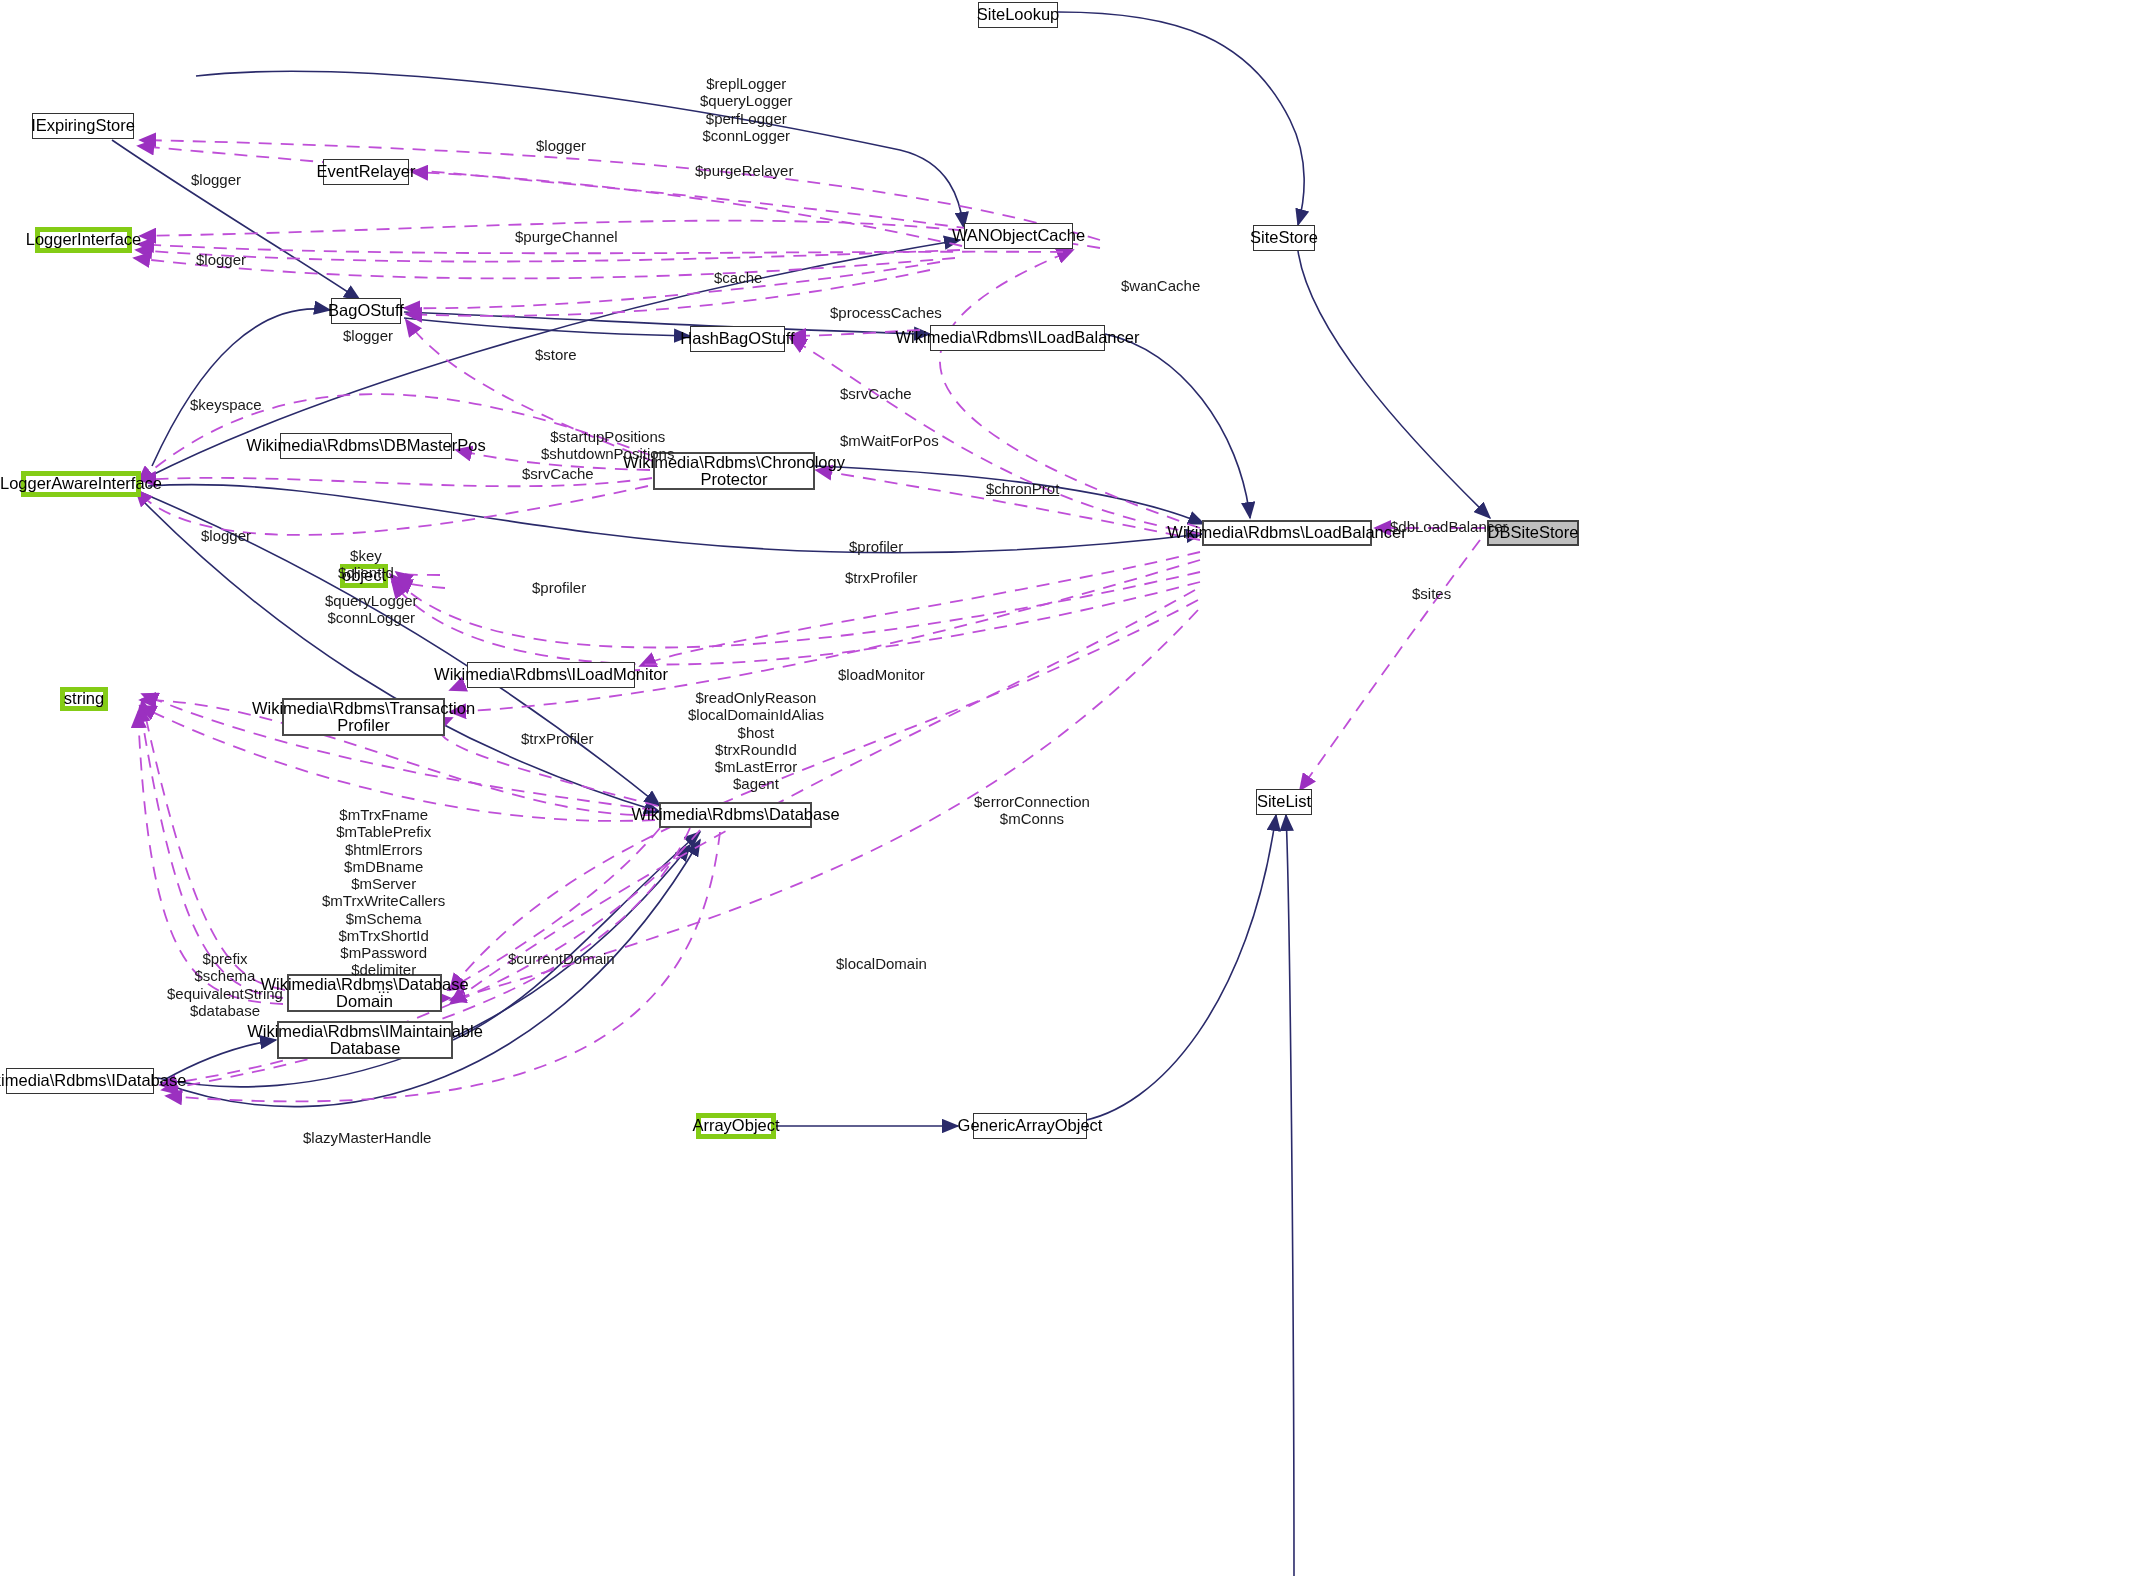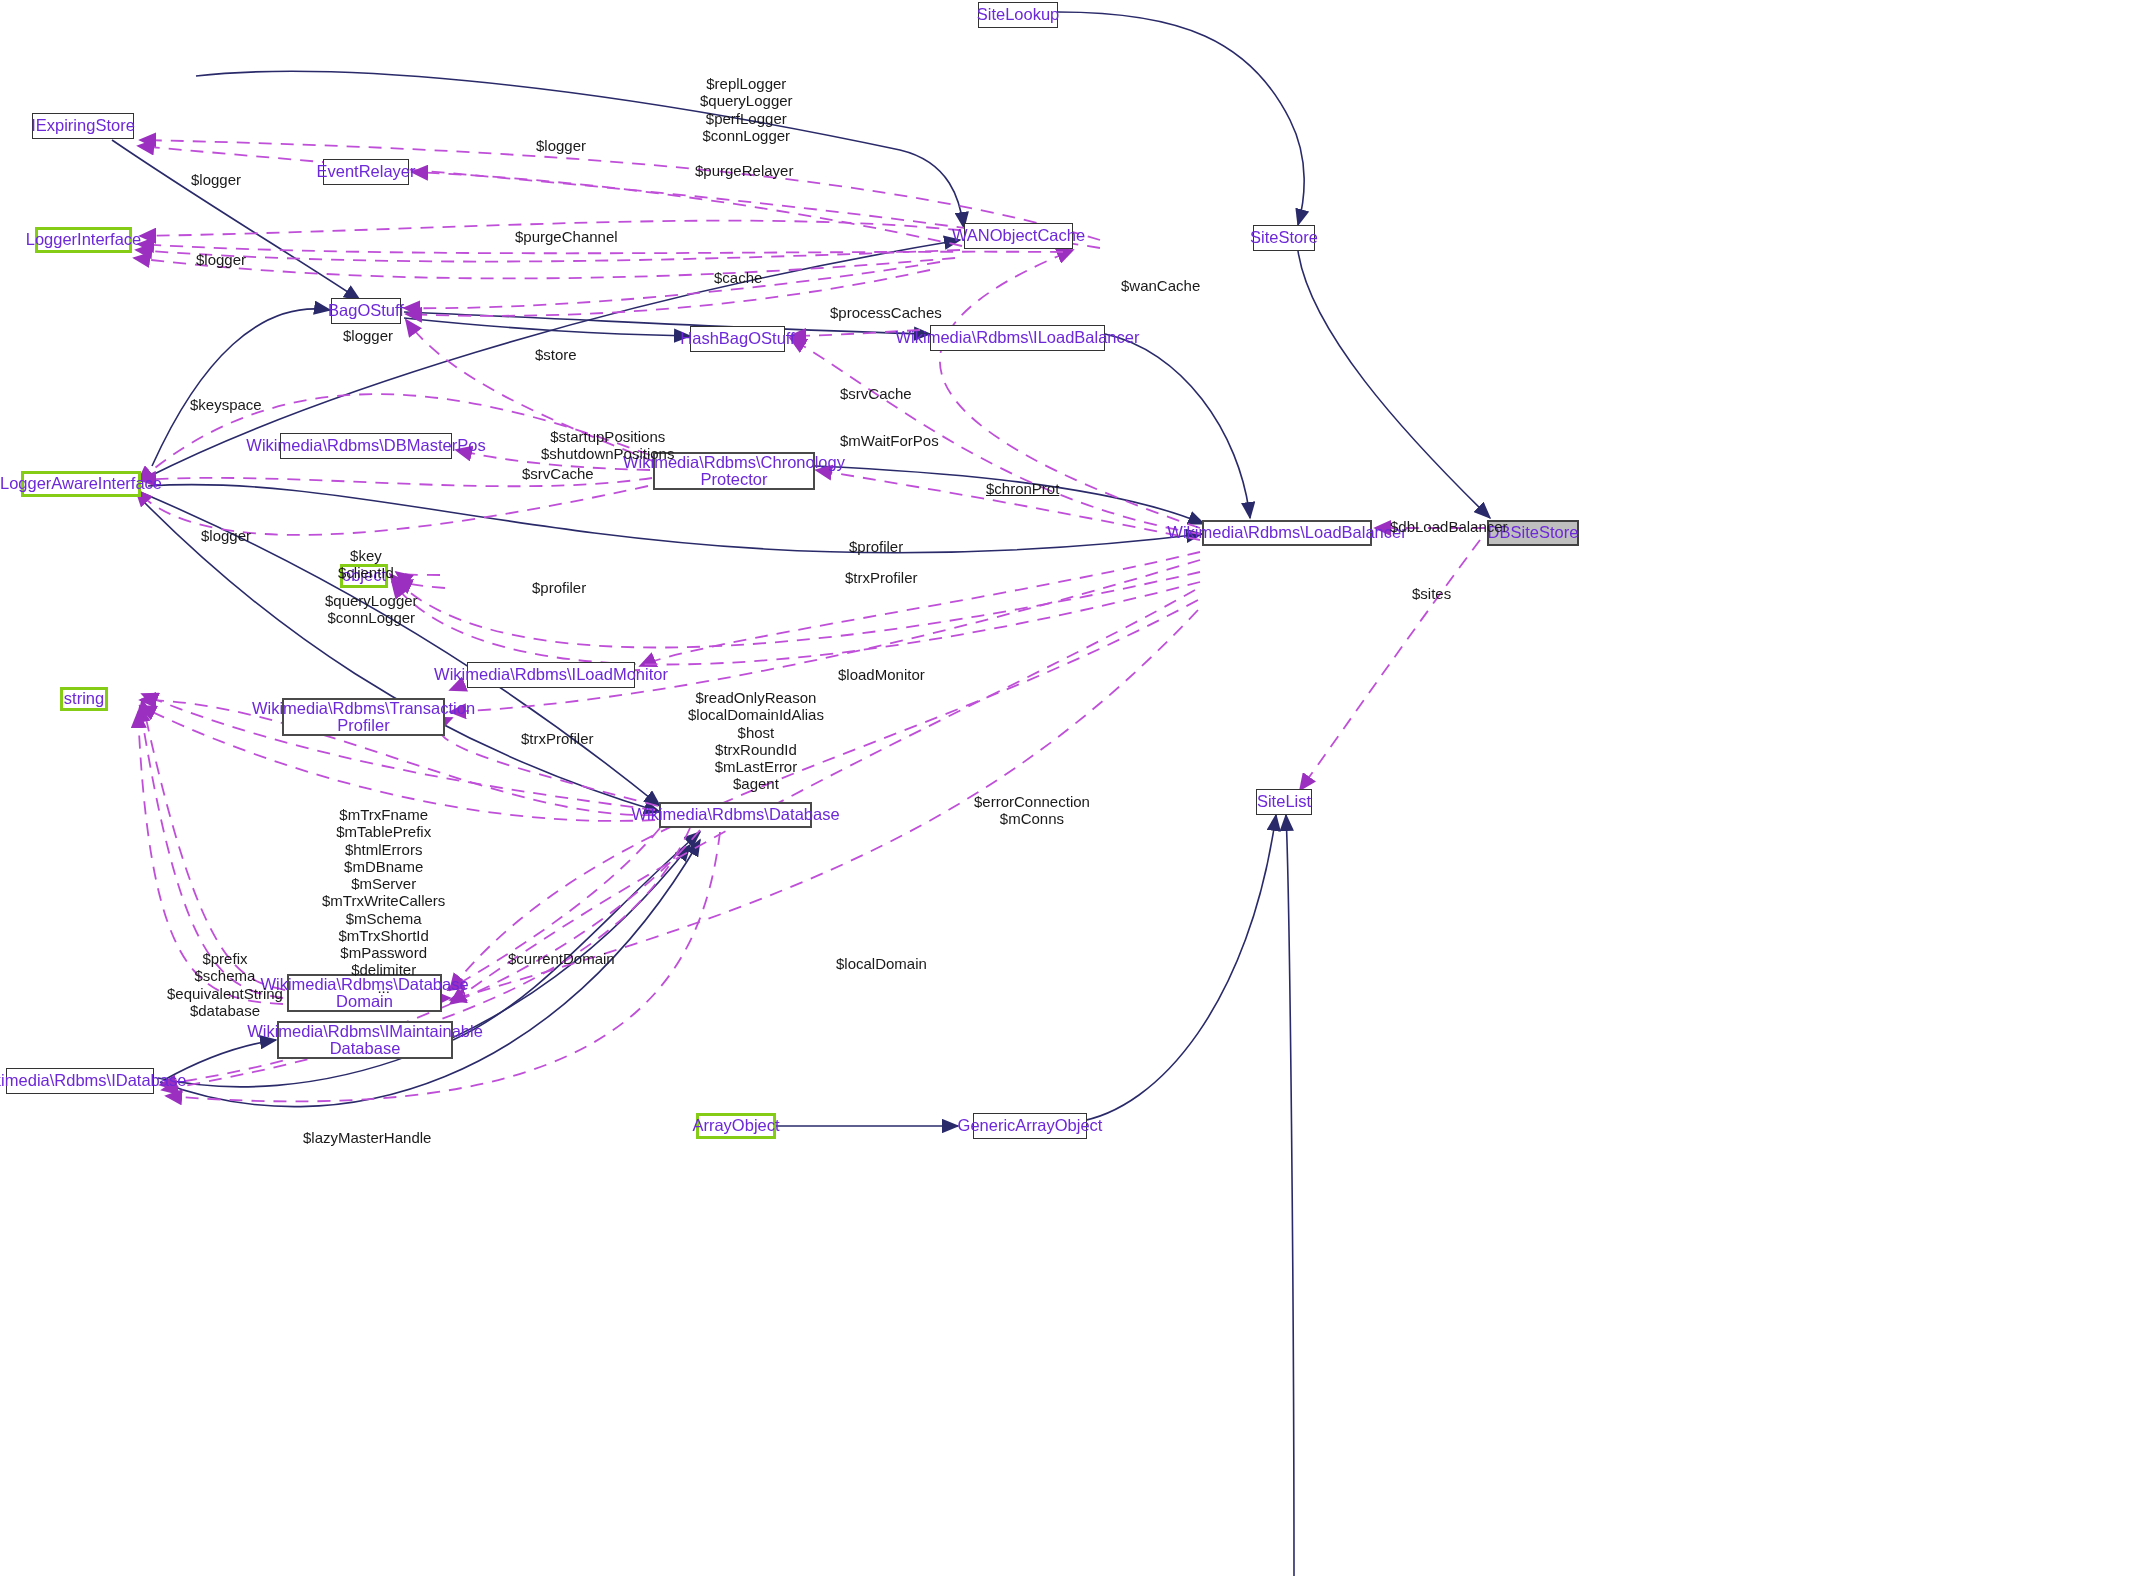--- a/index.html
+++ b/index.html
@@ -20,36 +20,36 @@
     left: 0;
     top: 0;
     width: 2136px;
     height: 1582px;
   }
   .node {
     position: absolute;
     box-sizing: border-box;
     background: #ffffff;
     border: 1px solid #333333;
-    color: #6d28d9;
+    color: #000000;
     font-size: 16.5px;
     line-height: 1.06;
     text-align: center;
     display: flex;
     align-items: center;
     justify-content: center;
     white-space: pre;
     padding: 1px 6px;
     z-index: 5;
   }
   .node.thick {
     border: 2px solid #4a4a4a;
   }
   .node.light {
-    border: 3px solid #84cc16;
+    border: 5px solid #84cc16;
   }
   .node.current {
     background: #bfbfbf;
     border: 2px solid #404040;
     text-align: center;
   }
   .edge-label {
     position: absolute;
     font-size: 15px;
     line-height: 1.15;

